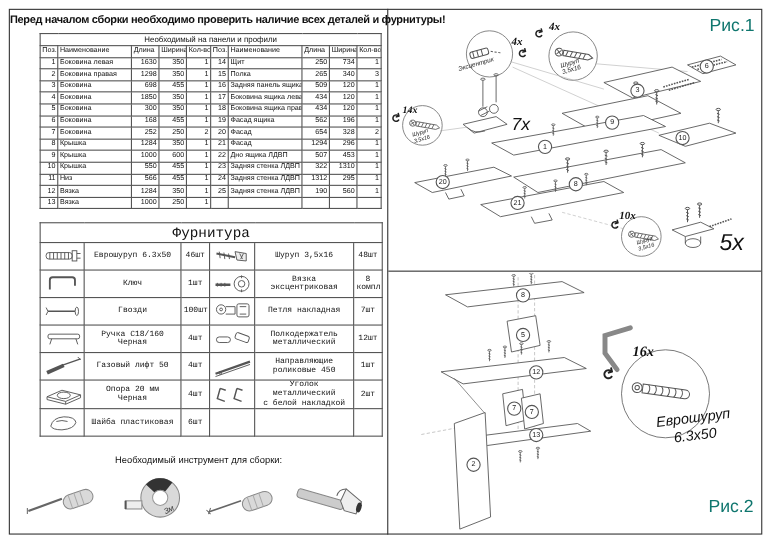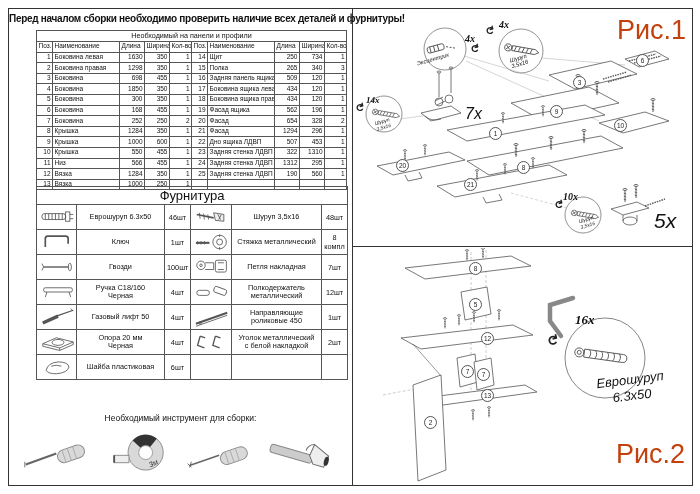--- a/index.html
+++ b/index.html
@@ -14,37 +14,37 @@
               font-size:10px;letter-spacing:-0.3px;white-space:nowrap;}
 
   table{border-collapse:collapse;table-layout:fixed;}
   .spec-table{position:absolute;left:27px;top:21px;width:311px;font-size:6.5px;}
   .spec-table th,.spec-table td{border:0.8px solid #555;padding:0 1.5px;height:9.6px;line-height:1.05;
               overflow:hidden;white-space:nowrap;font-weight:normal;text-align:left;}
   .spec-table .tblcap{text-align:center;font-size:7.2px;height:10px;}
   .spec-table td.cnum{text-align:right;}
   .spec-table td.cname{text-align:left;}
 
-  .hw-table{position:absolute;left:27px;top:177px;width:311px;font-size:7.3px;}
+  .hw-table{position:absolute;left:27px;top:193px;width:311px;font-size:7.3px;font-family:Liberation Mono, monospace;}
   .hw-table th,.hw-table td{border:0.9px solid #555;padding:0 2px;text-align:center;vertical-align:middle;}
   .hw-table .hwcap{font-size:13px;height:17px;font-weight:normal;}
   .hw-table td{height:24px;}
   .hname{white-space:pre-line;line-height:1.15;}
   .hicosvg{width:38px;height:22px;display:block;margin:0 auto;}
 
   .tools-title{position:absolute;left:0;top:404px;width:100%;text-align:center;font-size:8.5px;}
   .tools-row{position:absolute;left:14px;top:414px;width:316px;height:60px;display:flex;
              justify-content:space-between;align-items:center;}
   .tool-svg{width:74px;height:54px;}
 
   .fig-pane{position:absolute;overflow:hidden;}
   #fig1{left:353px;top:9px;width:340px;height:237px;}
   #fig2{left:353px;top:248px;width:340px;height:238px;}
   .figsvg{position:absolute;left:0;top:0;width:100%;height:100%;}
-  .figcap{position:absolute;font-size:27px;color:#c2410c;}
+  .figcap{position:absolute;font-size:16px;color:#0f766e;}
   .pn{position:absolute;width:11px;height:11px;border:0.8px solid #555;border-radius:50%;
       background:#fff;font-size:6.5px;line-height:11px;text-align:center;color:#222;}
   .cnt{position:absolute;font-style:italic;color:#111;}
   .cnt.b{font-weight:bold;font-family:Liberation Serif, serif;}
   .rlab{position:absolute;font-style:italic;font-size:5.8px;color:#222;line-height:1.1;
         text-align:center;transform:rotate(-16deg);}
   .rot{position:absolute;font-size:11px;font-weight:bold;color:#222;transform:rotate(75deg);}
   .biglab{position:absolute;font-style:italic;font-size:13px;text-align:center;line-height:1.2;
           transform:rotate(-7deg);}
 </style>
@@ -304,21 +304,21 @@
               <svg class="hicosvg" viewBox="0 0 44 26">
                 <g fill="none" stroke="#555">
                   <path d="M3 14 h16" stroke-width="2.5"></path>
                   <path d="M5 12 v4 M9 12 v4 M13 12 v4"></path>
                   <circle cx="31" cy="13" r="8"></circle>
                   <circle cx="31" cy="13" r="3.5"></circle>
                   <path d="M31 4 v3 M31 19 v3"></path>
                 </g>
               </svg>
             </td>
-            <td class="hname">Стяжка металлический</td>
+            <td class="hname">Вязка эксцентриковая</td>
             <td class="hqty">8 компл</td>
           </tr>
           <tr>
             <td class="hico">
               <svg class="hicosvg" viewBox="0 0 44 26">
                 <g fill="none" stroke="#555">
                   <path d="M5 13 H34" stroke-width="1.6"></path>
                   <path d="M3 9 L5 13 L3 17"></path>
                   <ellipse cx="36" cy="13" rx="1.8" ry="4.5"></ellipse>
                 </g>

